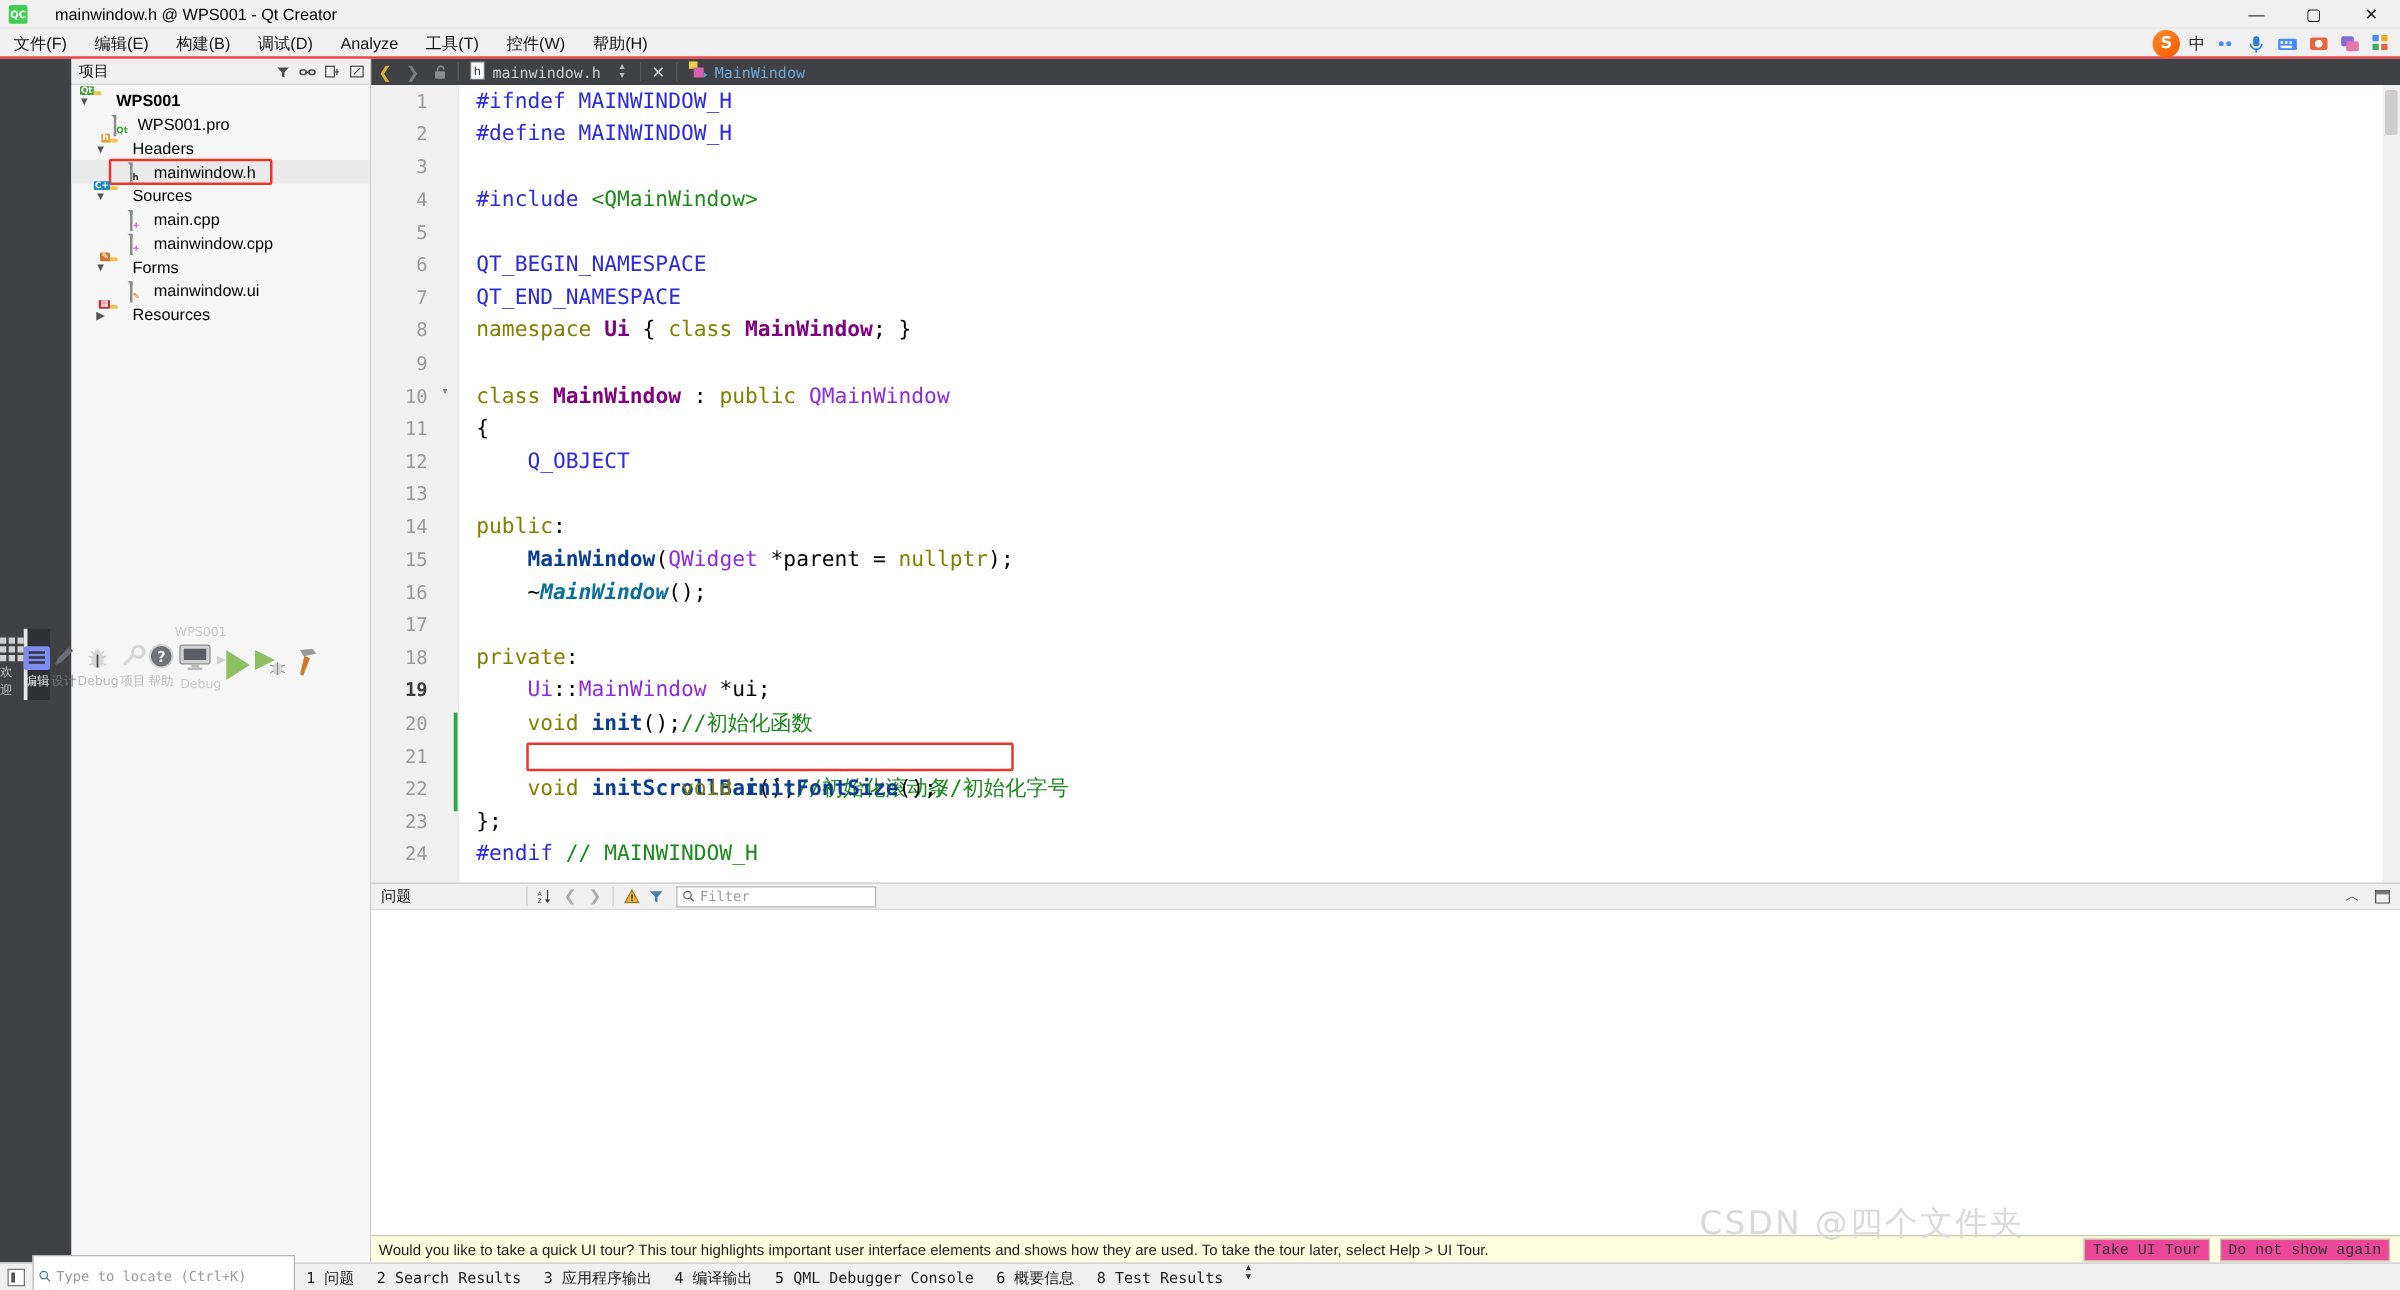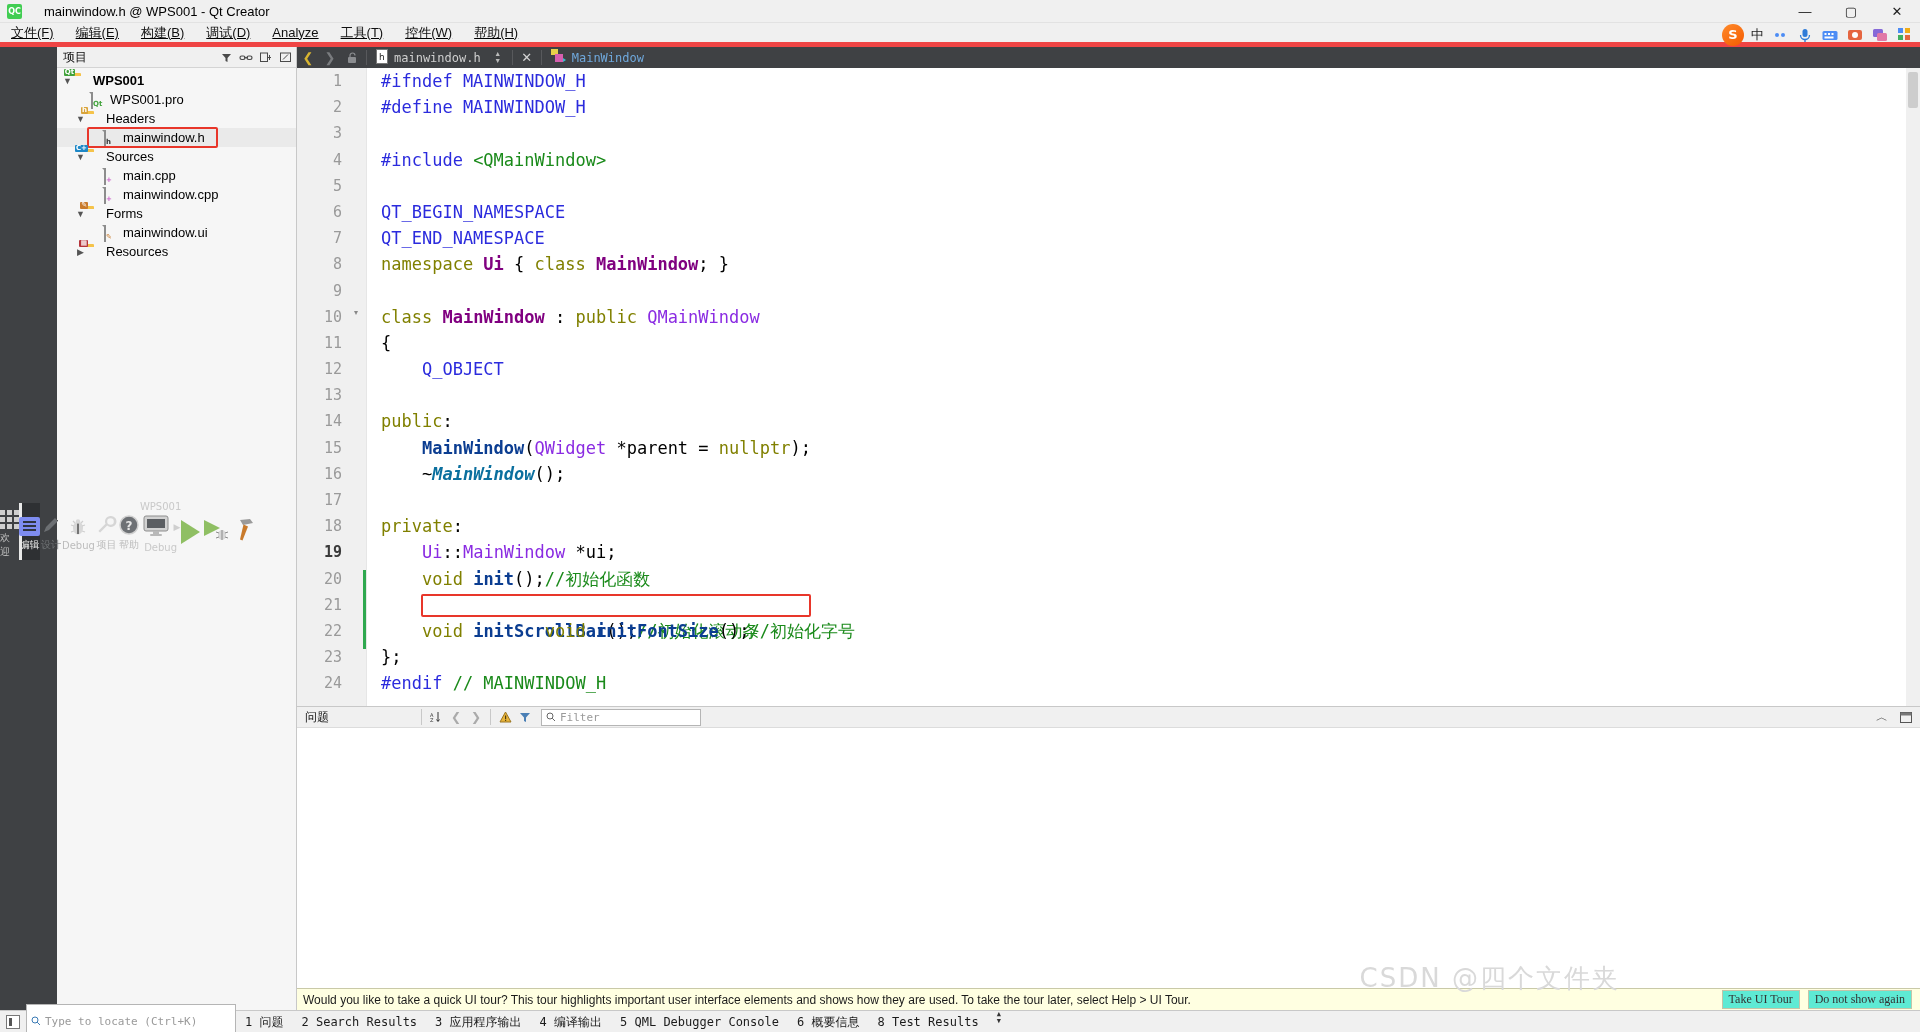--- a/index.html
+++ b/index.html
@@ -25,22 +25,22 @@
   }
   .tb-title { font-size: 13px; color: #000; }
   .tb-btns { position: absolute; right: 0; top: 0; height: 23px; display: flex; }
   .tb-btn {
     width: 46px; height: 23px; display: flex; align-items: center; justify-content: center;
     font-size: 13px; color: #202020;
   }
 
   
   .menubar {
-    height: 24px; background: #f0f0f0; display: flex; align-items: center;
-    flex: none; position: relative; border-bottom: 5px solid #ef4444; text-decoration: underline;
+    height: 24px; background: #f0f0f0; display: flex; align-items: flex-start;
+    flex: none; position: relative; border-bottom: 2px solid #ef4444;
   }
   .menu-item { padding: 0 11px; font-size: 13px; color: #101010; line-height: 24px; height: 24px; white-space: nowrap; }
 
   
   .ime-tray { position: absolute; right: 6px; top: 0; height: 24px; display: flex; align-items: center; gap: 7px; }
   .ime-logo {
     width: 22px; height: 22px; border-radius: 50%;
     background: linear-gradient(145deg,#ff8a2b,#f45b00);
     color: #fff; font-size: 13px; font-weight: bold; text-align: center; line-height: 22px;
     font-family: "DejaVu Sans", sans-serif;
@@ -174,21 +174,21 @@
                gap:4px; padding:0 4px; margin-left:6px; }
   .filterbox .ph { font-family:"DejaVu Sans Mono", monospace; font-size:11px; color:#9a9a9a; }
   .issuehdr .rightbtns { position:absolute; right:4px; display:flex; gap:4px; }
   .issuebody { height:260px; background:#fff; flex:none; }
 
   
   .tourbar { height:22px; background:#ffffe1; border-top:1px solid #c9c9a8; display:flex; align-items:center;
              flex:none; position:relative; }
   .tourtxt { font-family:Liberation Sans, sans-serif; font-size:12px; color:#1b1b1b; padding-left:6px; }
   .tourbtns { position:absolute; right:8px; display:flex; gap:8px; }
-  .tourbtn { font-family:Liberation Serif, serif; font-size:12px; color:#333; padding:1px 6px; border:1px solid #c4c4a8; background:#5eead4; }
+  .tourbtn { font-family:Liberation Mono, monospace; font-size:12px; color:#333; padding:1px 6px; border:1px solid #c4c4a8; background:#ec4899; }
 
   
   .statusbar { height:22px; background:#f0f0f0; border-top:1px solid #c8c8c8; display:flex; align-items:center;
                flex:none; position:relative; }
   .sb-sq { width:14px; height:14px; border:1px solid #777; background:#fff; margin:0 6px; position:relative; }
   .sb-sq::after { content:""; position:absolute; left:2px; top:2px; bottom:2px; width:3px; background:#555; }
   .locate { width:210px; height:17px; background:#fff; border:1px solid #b5b5b5; display:flex; align-items:center;
             gap:4px; padding:17px 4px; }
   .locate .ph { font-family:"DejaVu Sans Mono", monospace; font-size:11px; color:#9a9a9a; }
   .outitem { font-family:"DejaVu Sans Mono", monospace; font-size:12px; color:#1b1b1b; padding:0 9px; height:22px; line-height:22px; }

